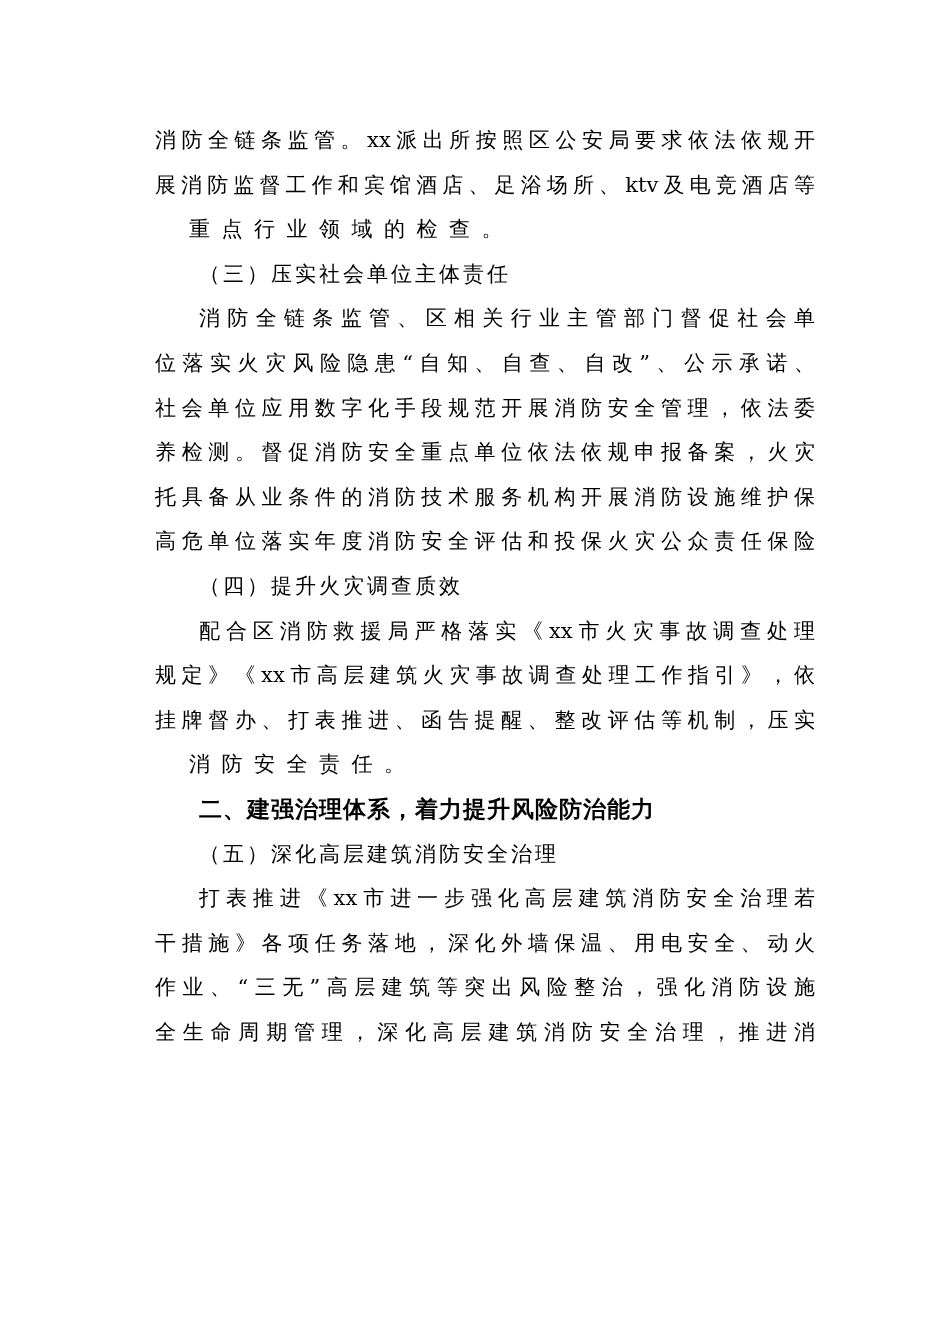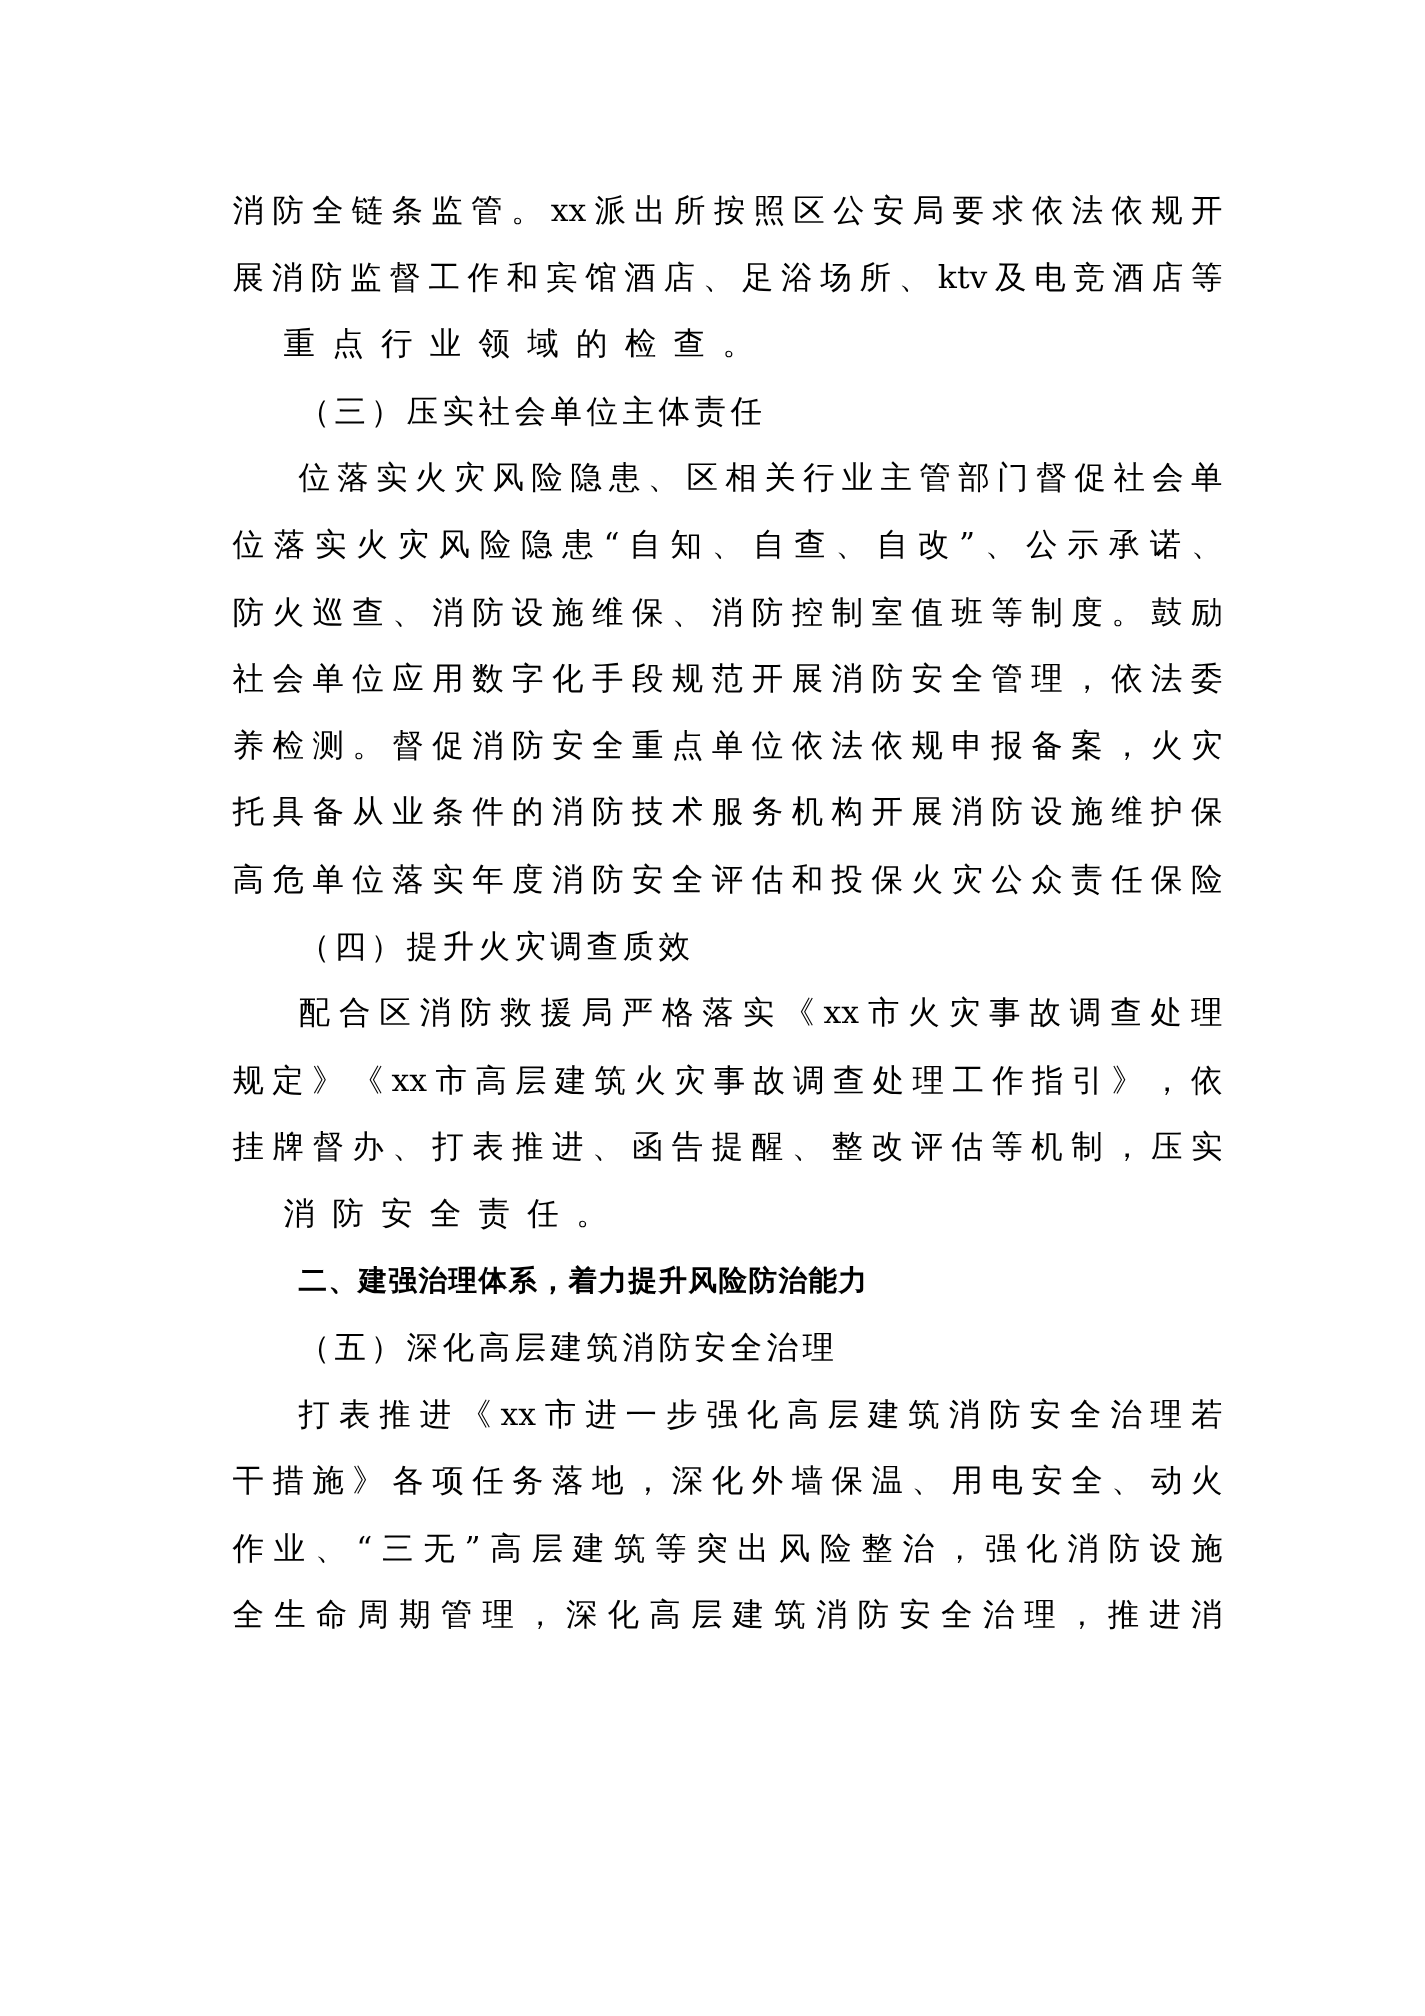--- a/index.html
+++ b/index.html
@@ -29,40 +29,39 @@
     }
     .line.indent { padding-left: 44px; }
     .subheading {
       padding-left: 44px;
       text-align-last: left;
       letter-spacing: 3px;
     }
     .heading {
       font-family: "DejaVu Sans", "Liberation Sans", sans-serif;
       font-weight: bold;
-      font-size: 19px;
+      font-size: 23px;
       padding-left: 44px;
       text-align-last: left;
       letter-spacing: 1px;
     }
   </style>
 </head>
 <body>
 
 <div class="page">
 
   <span class="line">消防全链条监管。xx派出所按照区公安局要求依法依规开</span>
   <span class="line">展消防监督工作和宾馆酒店、足浴场所、ktv及电竞酒店等</span>
   <span class="line last">重点行业领域的检查。</span>
 
   <span class="line subheading">（三）压实社会单位主体责任</span>
 
-  <span class="line indent">位落实火灾风险隐患、区相关行业主管部门督促社会单</span>
+  <span class="line indent">消防全链条监管、区相关行业主管部门督促社会单</span>
   <span class="line">位落实火灾风险隐患“自知、自查、自改”、公示承诺、</span>
-  <span class="line">防火巡查、消防设施维保、消防控制室值班等制度。鼓励</span>
   <span class="line">社会单位应用数字化手段规范开展消防安全管理，依法委</span>
   <span class="line">养检测。督促消防安全重点单位依法依规申报备案，火灾</span>
   <span class="line">托具备从业条件的消防技术服务机构开展消防设施维护保</span>
   <span class="line">高危单位落实年度消防安全评估和投保火灾公众责任保险</span>
 
   <span class="line subheading">（四）提升火灾调查质效</span>
 
   <span class="line indent">配合区消防救援局严格落实《xx市火灾事故调查处理</span>
   <span class="line">规定》《xx市高层建筑火灾事故调查处理工作指引》，依</span>
   <span class="line">挂牌督办、打表推进、函告提醒、整改评估等机制，压实</span>

